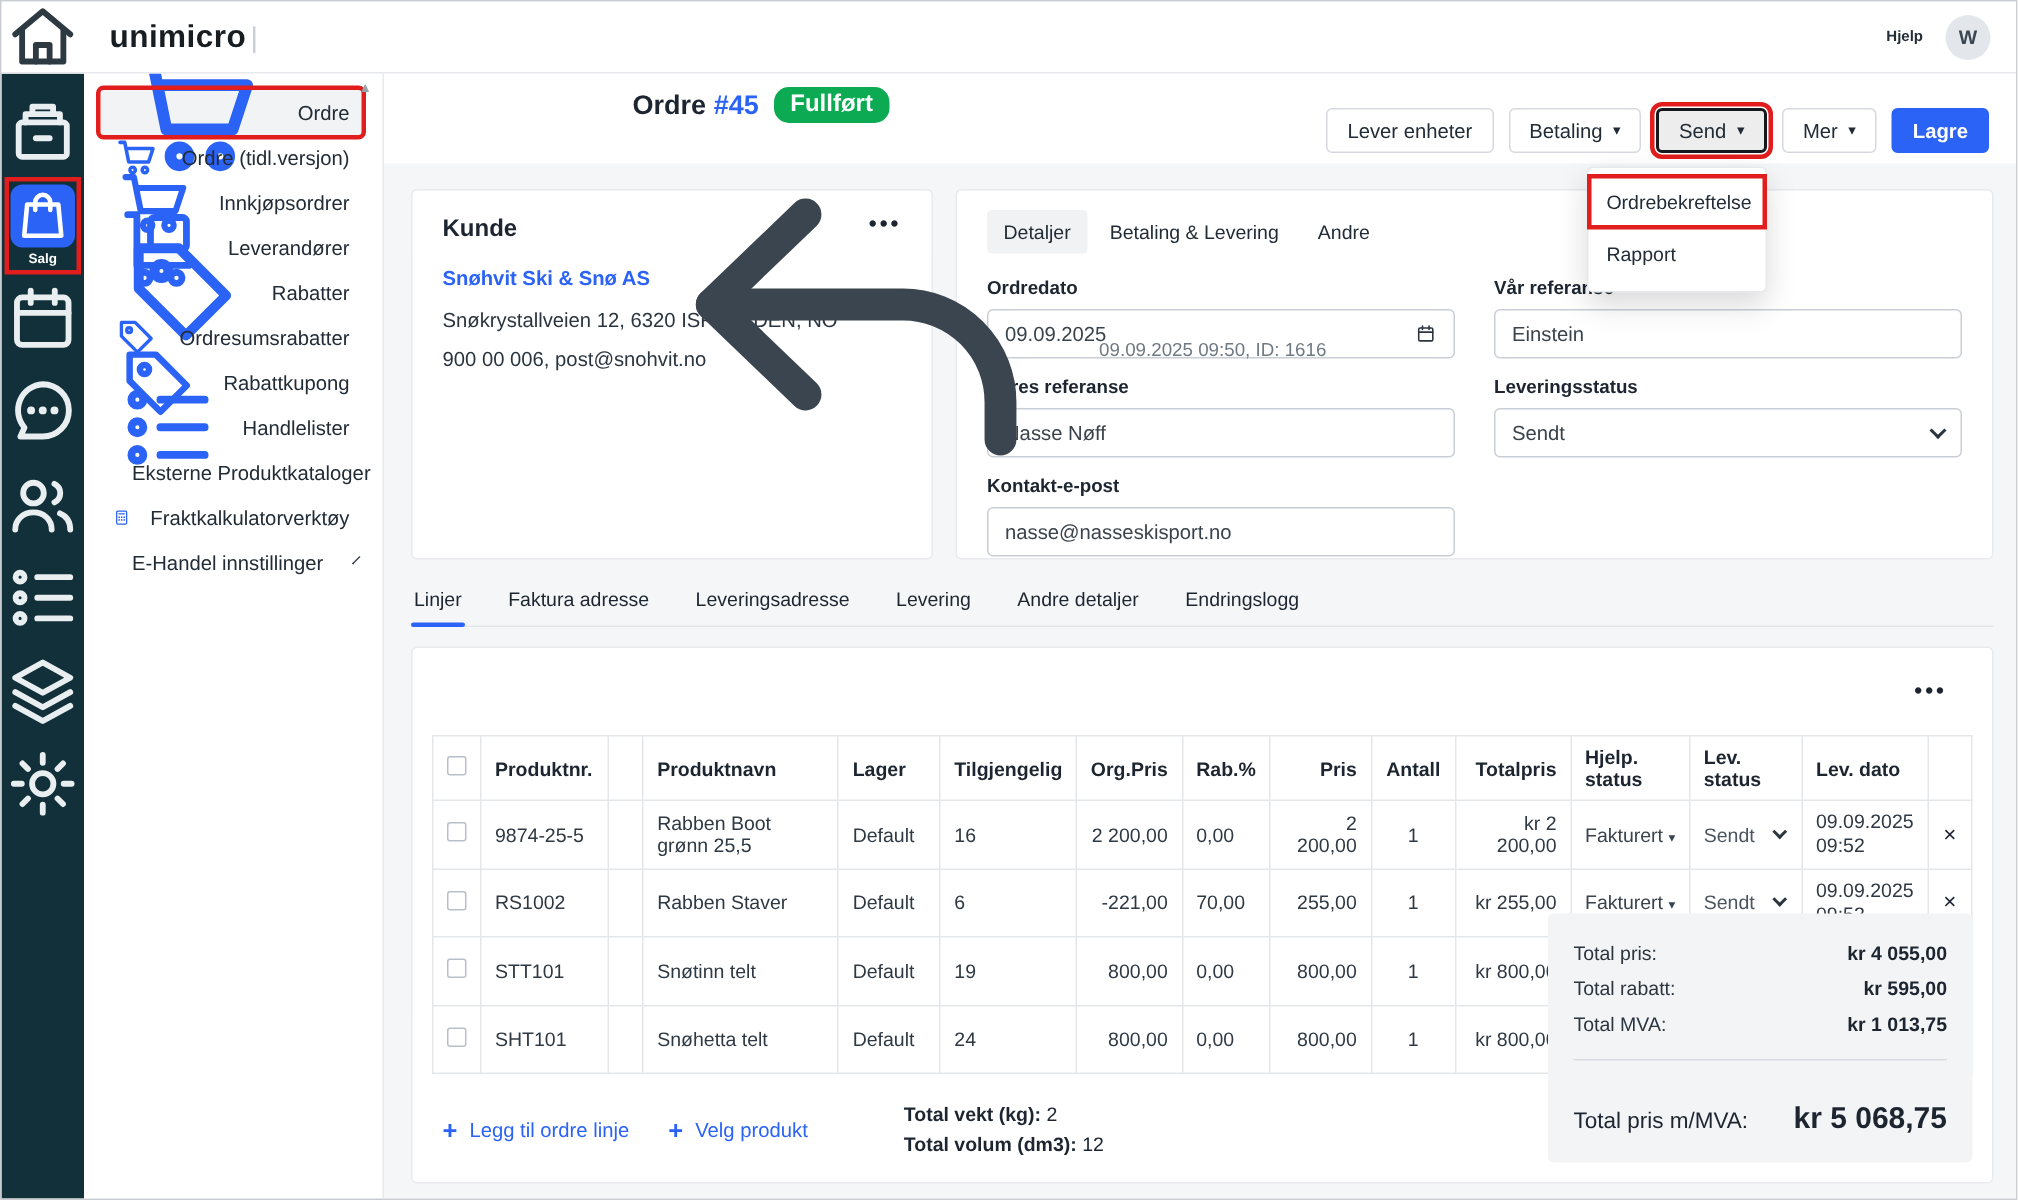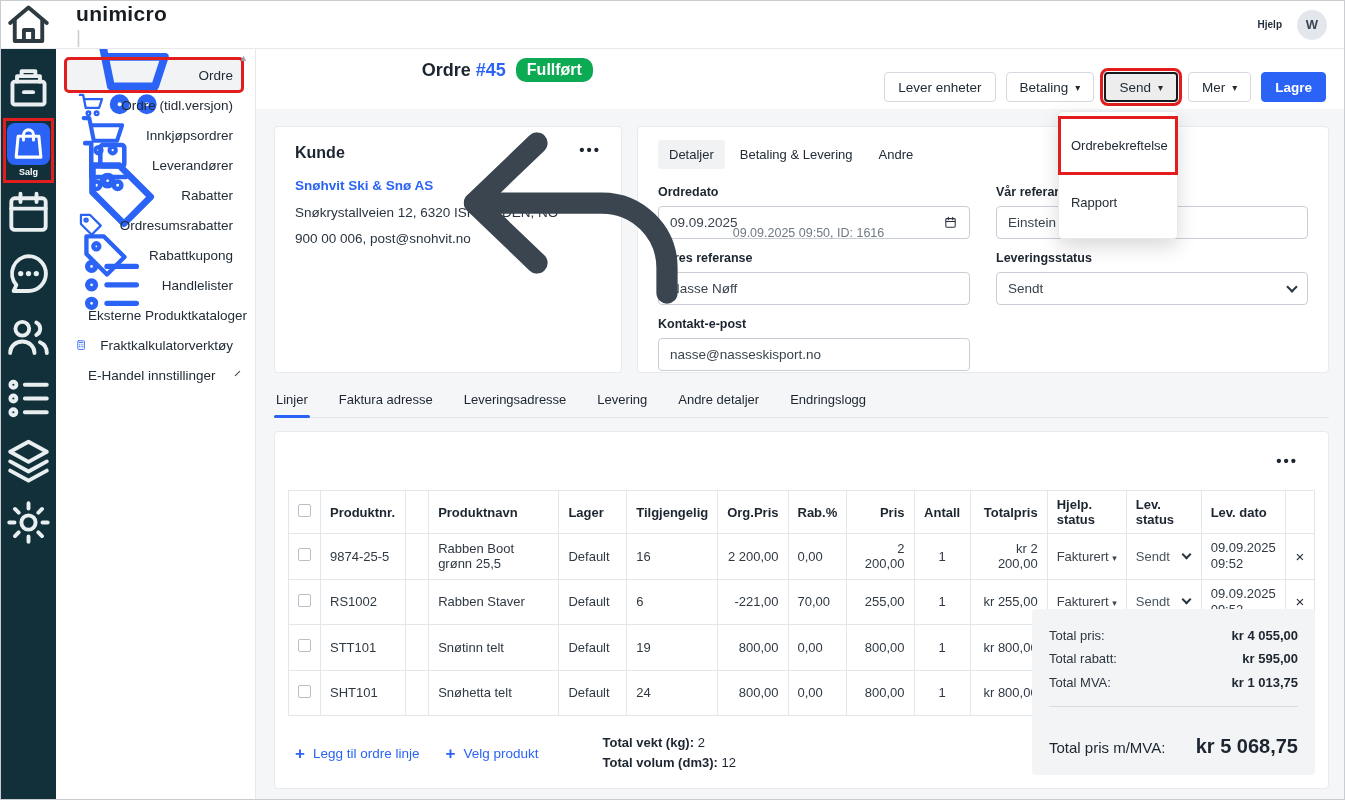--- a/index.html
+++ b/index.html
@@ -3,21 +3,21 @@
 <meta charset="utf-8">
 <style>
   * { box-sizing: border-box; margin: 0; padding: 0; }
   body { margin: 0; background: #fff; font-family: "Liberation Sans", sans-serif; }
   .app { position: relative; width: 1345px; height: 800px; border: 1px solid #c9cdd1; background: #f5f6f8; overflow: hidden; }
 
   
   .topbar { position: absolute; top: 0; left: 0; right: 0; height: 48px; background: #fff; border-bottom: 1px solid #e7e9ec; display: flex; align-items: center; z-index: 30; }
   .home-btn { width: 55px; height: 47px; display: flex; align-items: center; justify-content: center; color: #2e3a42; cursor: pointer; }
   .home-btn svg { width: 23px; height: 23px; }
-  .logo { font-size: 21px; font-weight: 700; color: #181d22; margin-left: 17px; letter-spacing: .3px; display: flex; align-items: baseline; flex-direction: column; }
+  .logo { font-size: 21px; font-weight: 700; color: #181d22; margin-left: 17px; letter-spacing: .3px; display: flex; align-items: baseline; }
   .logo-cursor { color: #c8cdd3; font-weight: 400; margin-left: 3px; font-size: 19px; }
   .topbar-right { margin-left: auto; display: flex; align-items: center; gap: 15px; padding-right: 17px; }
   .help-link { font-size: 10px; font-weight: 600; color: #242e38; cursor: pointer; text-decoration: none; }
   .avatar { width: 30px; height: 30px; border-radius: 50%; background: #e3e7eb; display: flex; align-items: center; justify-content: center; font-size: 13px; font-weight: 600; color: #3c4652; cursor: pointer; }
 
   
   .rail { position: absolute; top: 48px; left: 0; bottom: 0; width: 55px; background: #11303a; display: flex; flex-direction: column; align-items: center; padding-top: 8px; z-index: 20; }
   .rail-item { width: 55px; height: 62px; display: flex; flex-direction: column; align-items: center; justify-content: center; color: #e9eef0; cursor: pointer; }
   .rail-item svg { width: 22px; height: 22px; }
   .salg-wrap { display: flex; flex-direction: column; align-items: center; padding: 2px 1px 3px; }
@@ -49,21 +49,21 @@
   .back-arrow svg { width: 17px; height: 17px; }
   .subtitle { font-size: 12.5px; color: #707a84; }
 
   .header-actions { display: flex; align-items: center; gap: 10px; margin-top: 7px; }
   .btn { height: 30px; padding: 0 13px; border: 1px solid #d5d9df; border-radius: 4px; background: #fff; font-size: 13.5px; font-weight: 500; color: #222c36; display: inline-flex; align-items: center; gap: 7px; cursor: pointer; font-family: inherit; white-space: nowrap; }
   .btn .caret { font-size: 10px; color: #222c36; }
   .btn-primary { background: #2a63f5; border-color: #2a63f5; color: #fff; font-weight: 600; }
   .send-wrap { position: relative; outline: 3px solid #e11d1d; outline-offset: 1px; border-radius: 4px; }
   .btn-send { background: #ededed; border: 2px solid #15191e; font-weight: 500; }
   .send-menu { position: absolute; top: calc(100% + 9px); right: 0; width: 120px; background: #fff; border: 1px solid #e7e9ec; border-radius: 4px; box-shadow: 0 8px 20px rgba(0,0,0,.15); padding: 5px 0 7px; z-index: 40; }
-  .menu-item { font-size: 13px; color: #222c36; padding: 21px 12px; cursor: pointer; white-space: nowrap; }
+  .menu-item { font-size: 13px; color: #222c36; padding: 10px 12px; cursor: pointer; white-space: nowrap; }
   .menu-item.annot-item { outline-offset: -2px; }
 
   
   .content { position: absolute; top: 60px; left: 0; right: 0; bottom: 0; background: #f5f6f8; padding: 17px 15px 12px 18px; }
   .cards-row { display: flex; gap: 15px; }
   .card { background: #fff; border: 1px solid #e8eaed; border-radius: 4px; }
   .kunde-card { width: 348px; height: 247px; padding: 17px 20px; position: relative; flex: 0 0 auto; }
   .card-title { font-size: 16px; font-weight: 700; color: #1c2530; }
   .ellipsis { position: absolute; top: 18px; right: 20px; font-size: 15px; letter-spacing: 2px; color: #1c2530; font-weight: 700; cursor: pointer; line-height: 10px; }
   .cust-name { display: inline-block; margin-top: 16px; font-size: 13.5px; font-weight: 600; color: #2a63f5; text-decoration: none; cursor: pointer; }

